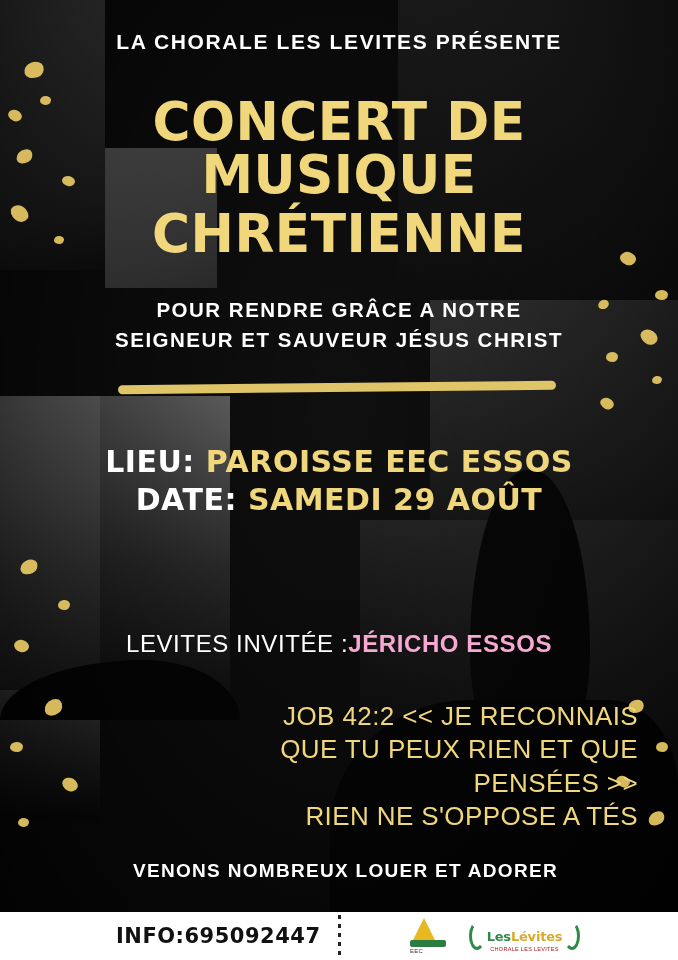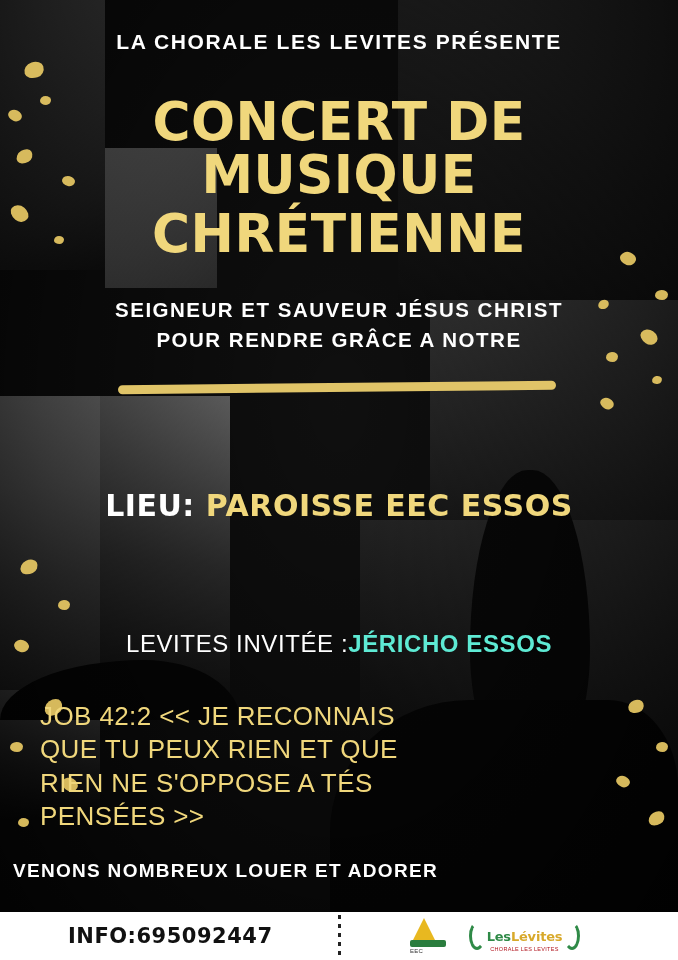--- a/index.html
+++ b/index.html
@@ -115,21 +115,20 @@
     left: 0; right: 0;
     text-align: center;
   }
   .row {
     color: #ffffff;
     font-size: 30px;
     font-weight: 800;
     letter-spacing: 0.5px;
     line-height: 1.28;
     font-family: "DejaVu Sans", sans-serif;
-    margin-top: 44px;
   }
   .row .lbl { color: #ffffff; }
   .row .val { color: #f0d77c; }
 
   .hour {
     position: absolute;
     top: 558px; left: 0; right: 0;
     text-align: center;
     color: #f0d77c;
     font-size: 40px;
@@ -139,37 +138,37 @@
 
   .guest {
     position: absolute;
     top: 630px; left: 0; right: 0;
     text-align: center;
     color: #ffffff;
     font-size: 24px;
     font-weight: 500;
     letter-spacing: 0.6px;
   }
-  .guest .g-val { color: #5eead4; font-weight: 600; }
+  .guest .g-val { color: #f9a8d4; font-weight: 600; }
 
   .verse {
     position: absolute;
     top: 700px; left: 40px; right: 40px;
-    text-align: left;
+    text-align: right;
     color: #f0d77c;
     font-size: 26px;
     font-weight: 500;
     line-height: 1.28;
     letter-spacing: 0.4px;
   }
 
   .callout {
     position: absolute;
     top: 860px; left: 13px; right: 0;
-    text-align: left;
+    text-align: center;
     color: #ffffff;
     font-size: 19px;
     font-weight: 700;
     letter-spacing: 1.3px;
   }
 
   
   .footer {
     position: absolute;
     bottom: 0; left: 0;
@@ -177,21 +176,21 @@
     height: 48px;
     background: #ffffff;
     display: flex;
     align-items: center;
   }
   .footer-info {
     color: #111;
     font-size: 21px;
     font-weight: 800;
     letter-spacing: 0.5px;
-    margin-left: 68px;
+    margin-left: 116px;
     font-family: "DejaVu Sans", sans-serif;
   }
   .dotted-sep {
     position: absolute;
     left: 338px;
     top: 3px;
     height: 44px;
     width: 3px;
     background-image: repeating-linear-gradient(to bottom, #222 0 4px, transparent 4px 9px);
   }
@@ -313,43 +312,47 @@
   <div class="content">
 
     <div class="presente">LA CHORALE LES LEVITES PRÉSENTE</div>
 
     <div class="title">
       <span class="l1">CONCERT DE MUSIQUE</span>
       <span class="l2">CHRÉTIENNE</span>
     </div>
 
     <div class="subtitle">
+      <div>POUR RENDRE GRÂCE A NOTRE</div>
       <div>SEIGNEUR ET SAUVEUR JÉSUS CHRIST</div>
-      <div>POUR RENDRE GRÂCE A NOTRE</div>
     </div>
 
     <div class="underline"></div>
 
     <div class="info-block">
       <div class="row">
         <span class="lbl">LIEU:</span>
         <span class="val">PAROISSE EEC ESSOS</span>
       </div>
+      <div class="row">
+        <span class="lbl">DATE:</span>
+        <span class="val">SAMEDI 29 AOÛT</span>
+      </div>
     </div>
 
 
     <div class="guest">
       <span>LEVITES INVITÉE :</span><span class="g-val">JÉRICHO ESSOS</span>
     </div>
 
     <div class="verse">
       <div>JOB 42:2  &lt;&lt; JE RECONNAIS</div>
       <div>QUE TU PEUX RIEN ET QUE</div>
+      <div>PENSÉES &gt;&gt;</div>
       <div>RIEN NE S'OPPOSE A TÉS</div>
-      <div>PENSÉES &gt;&gt;</div>
     </div>
 
     <div class="callout">VENONS NOMBREUX LOUER ET ADORER</div>
   </div>
 
   <div class="footer">
     <div class="footer-info">INFO:695092447</div>
     <div class="dotted-sep"></div>
     <div class="logos">
       <div class="logo-eec">

